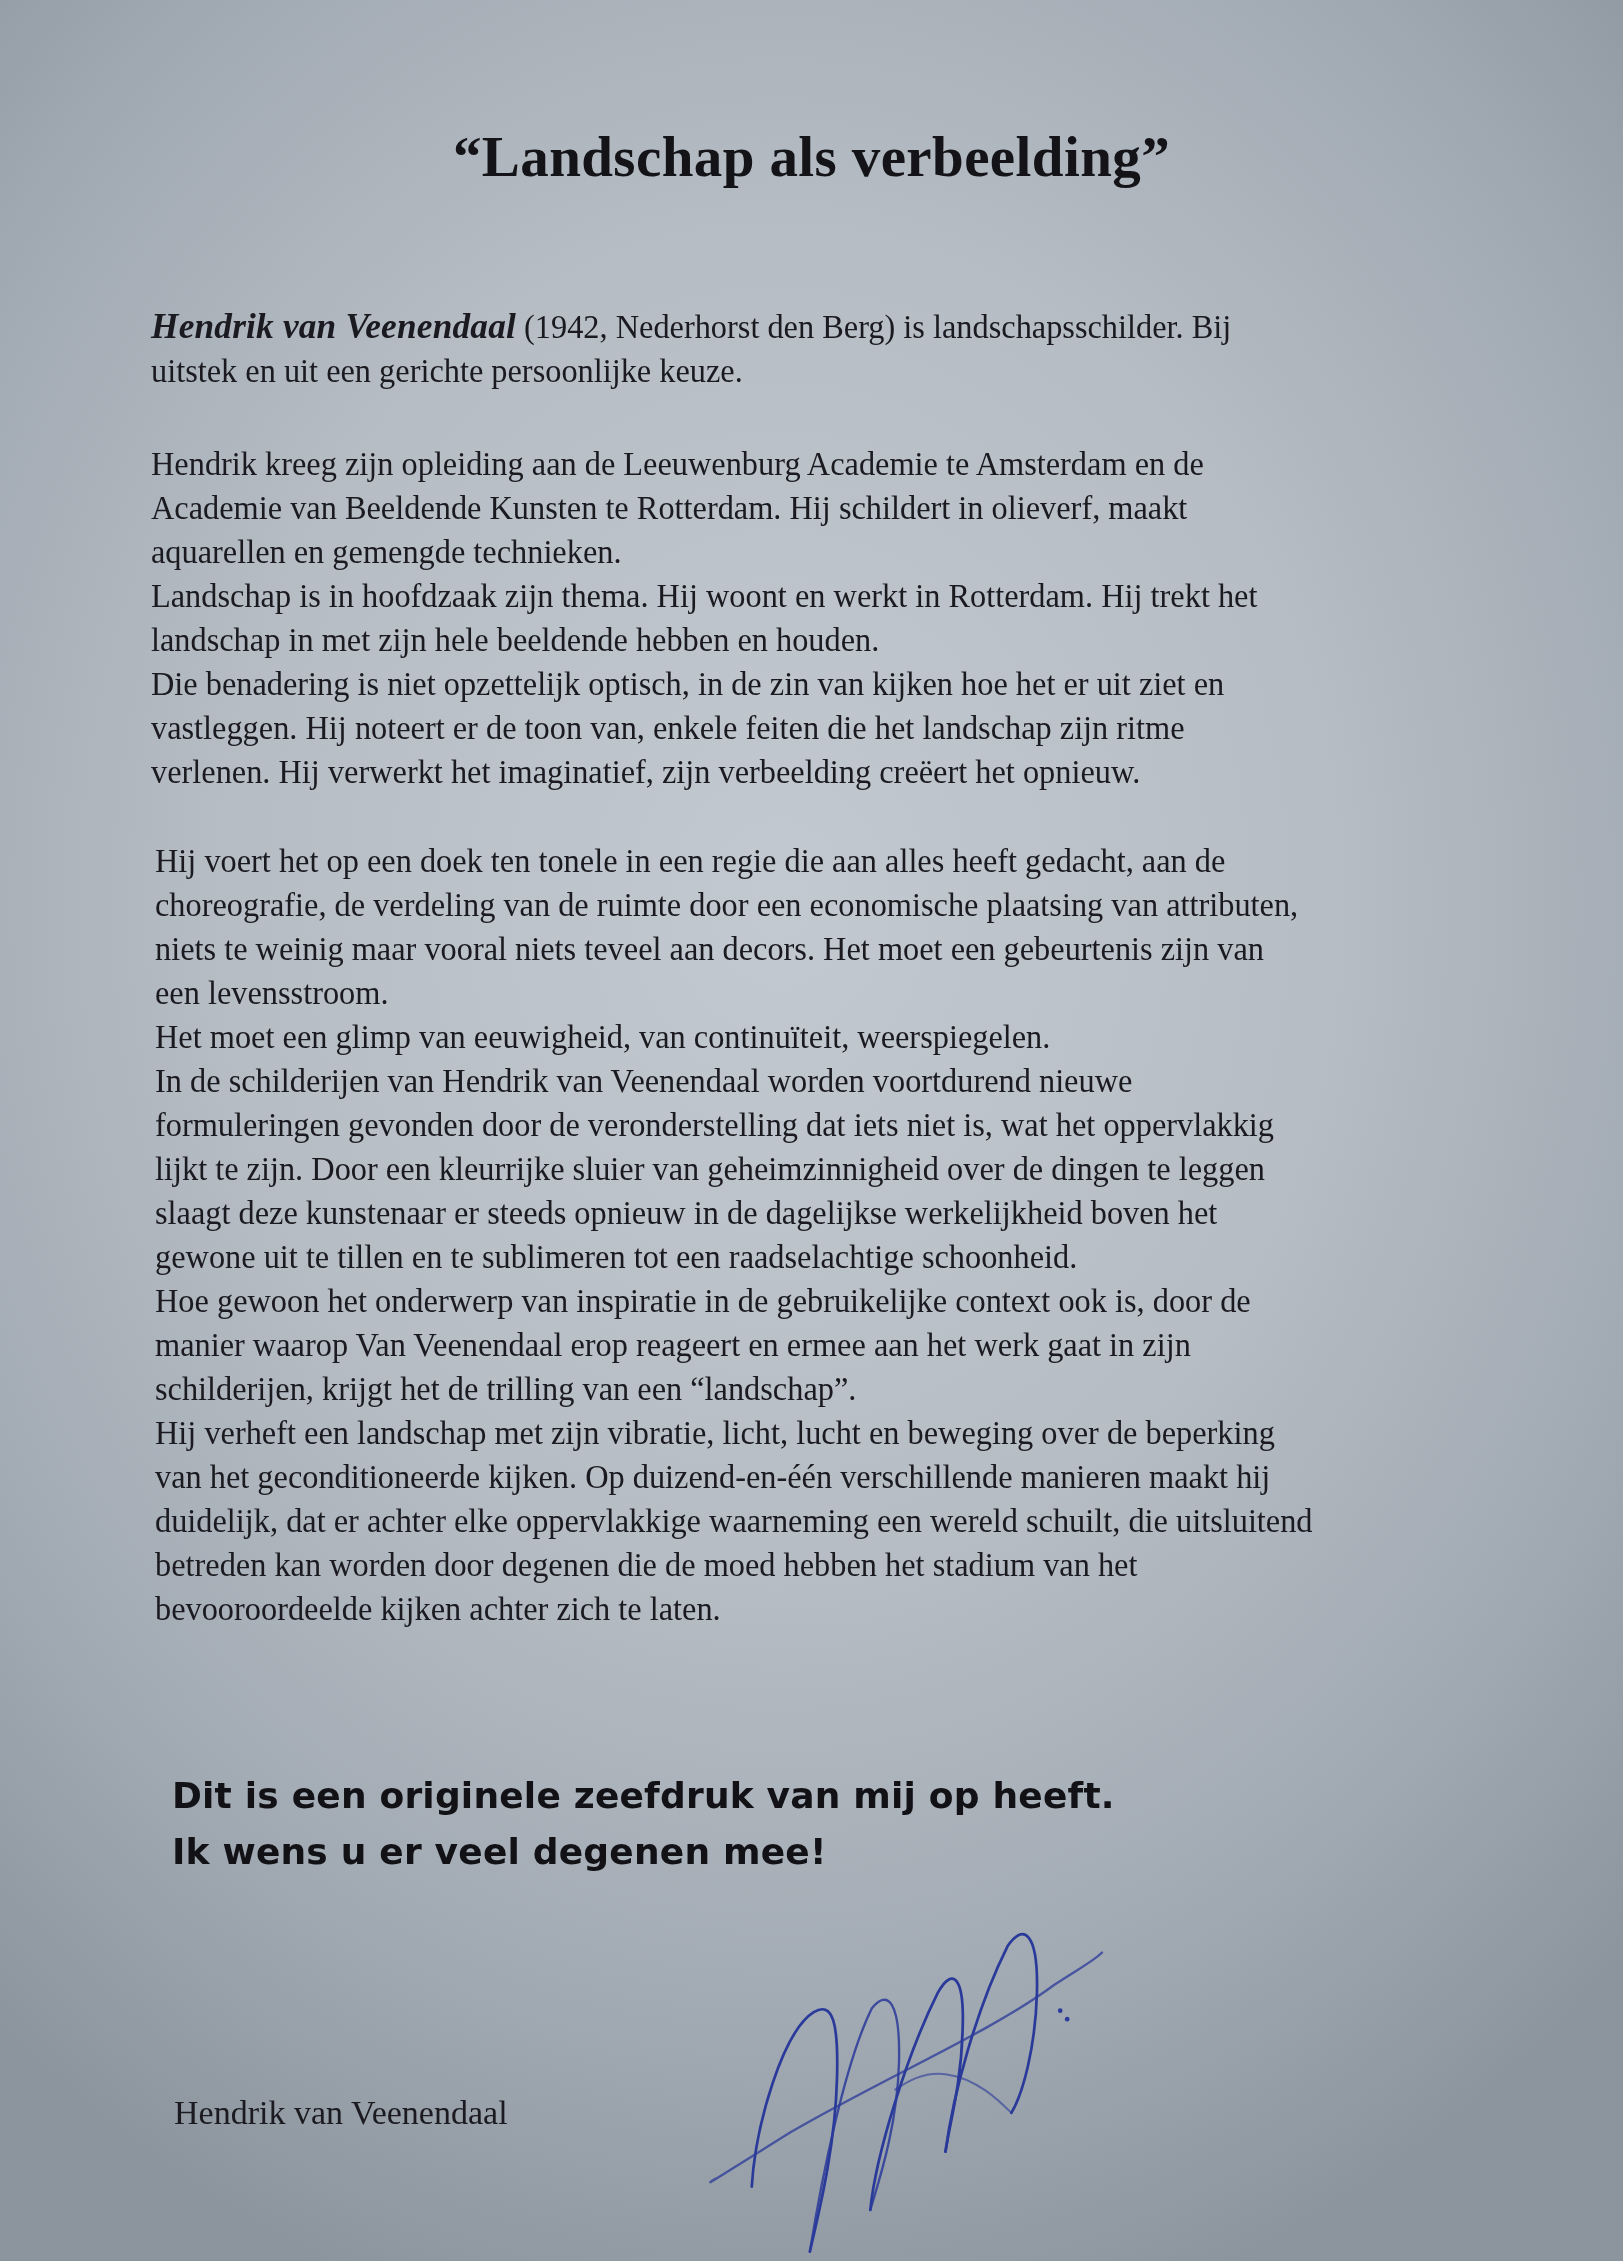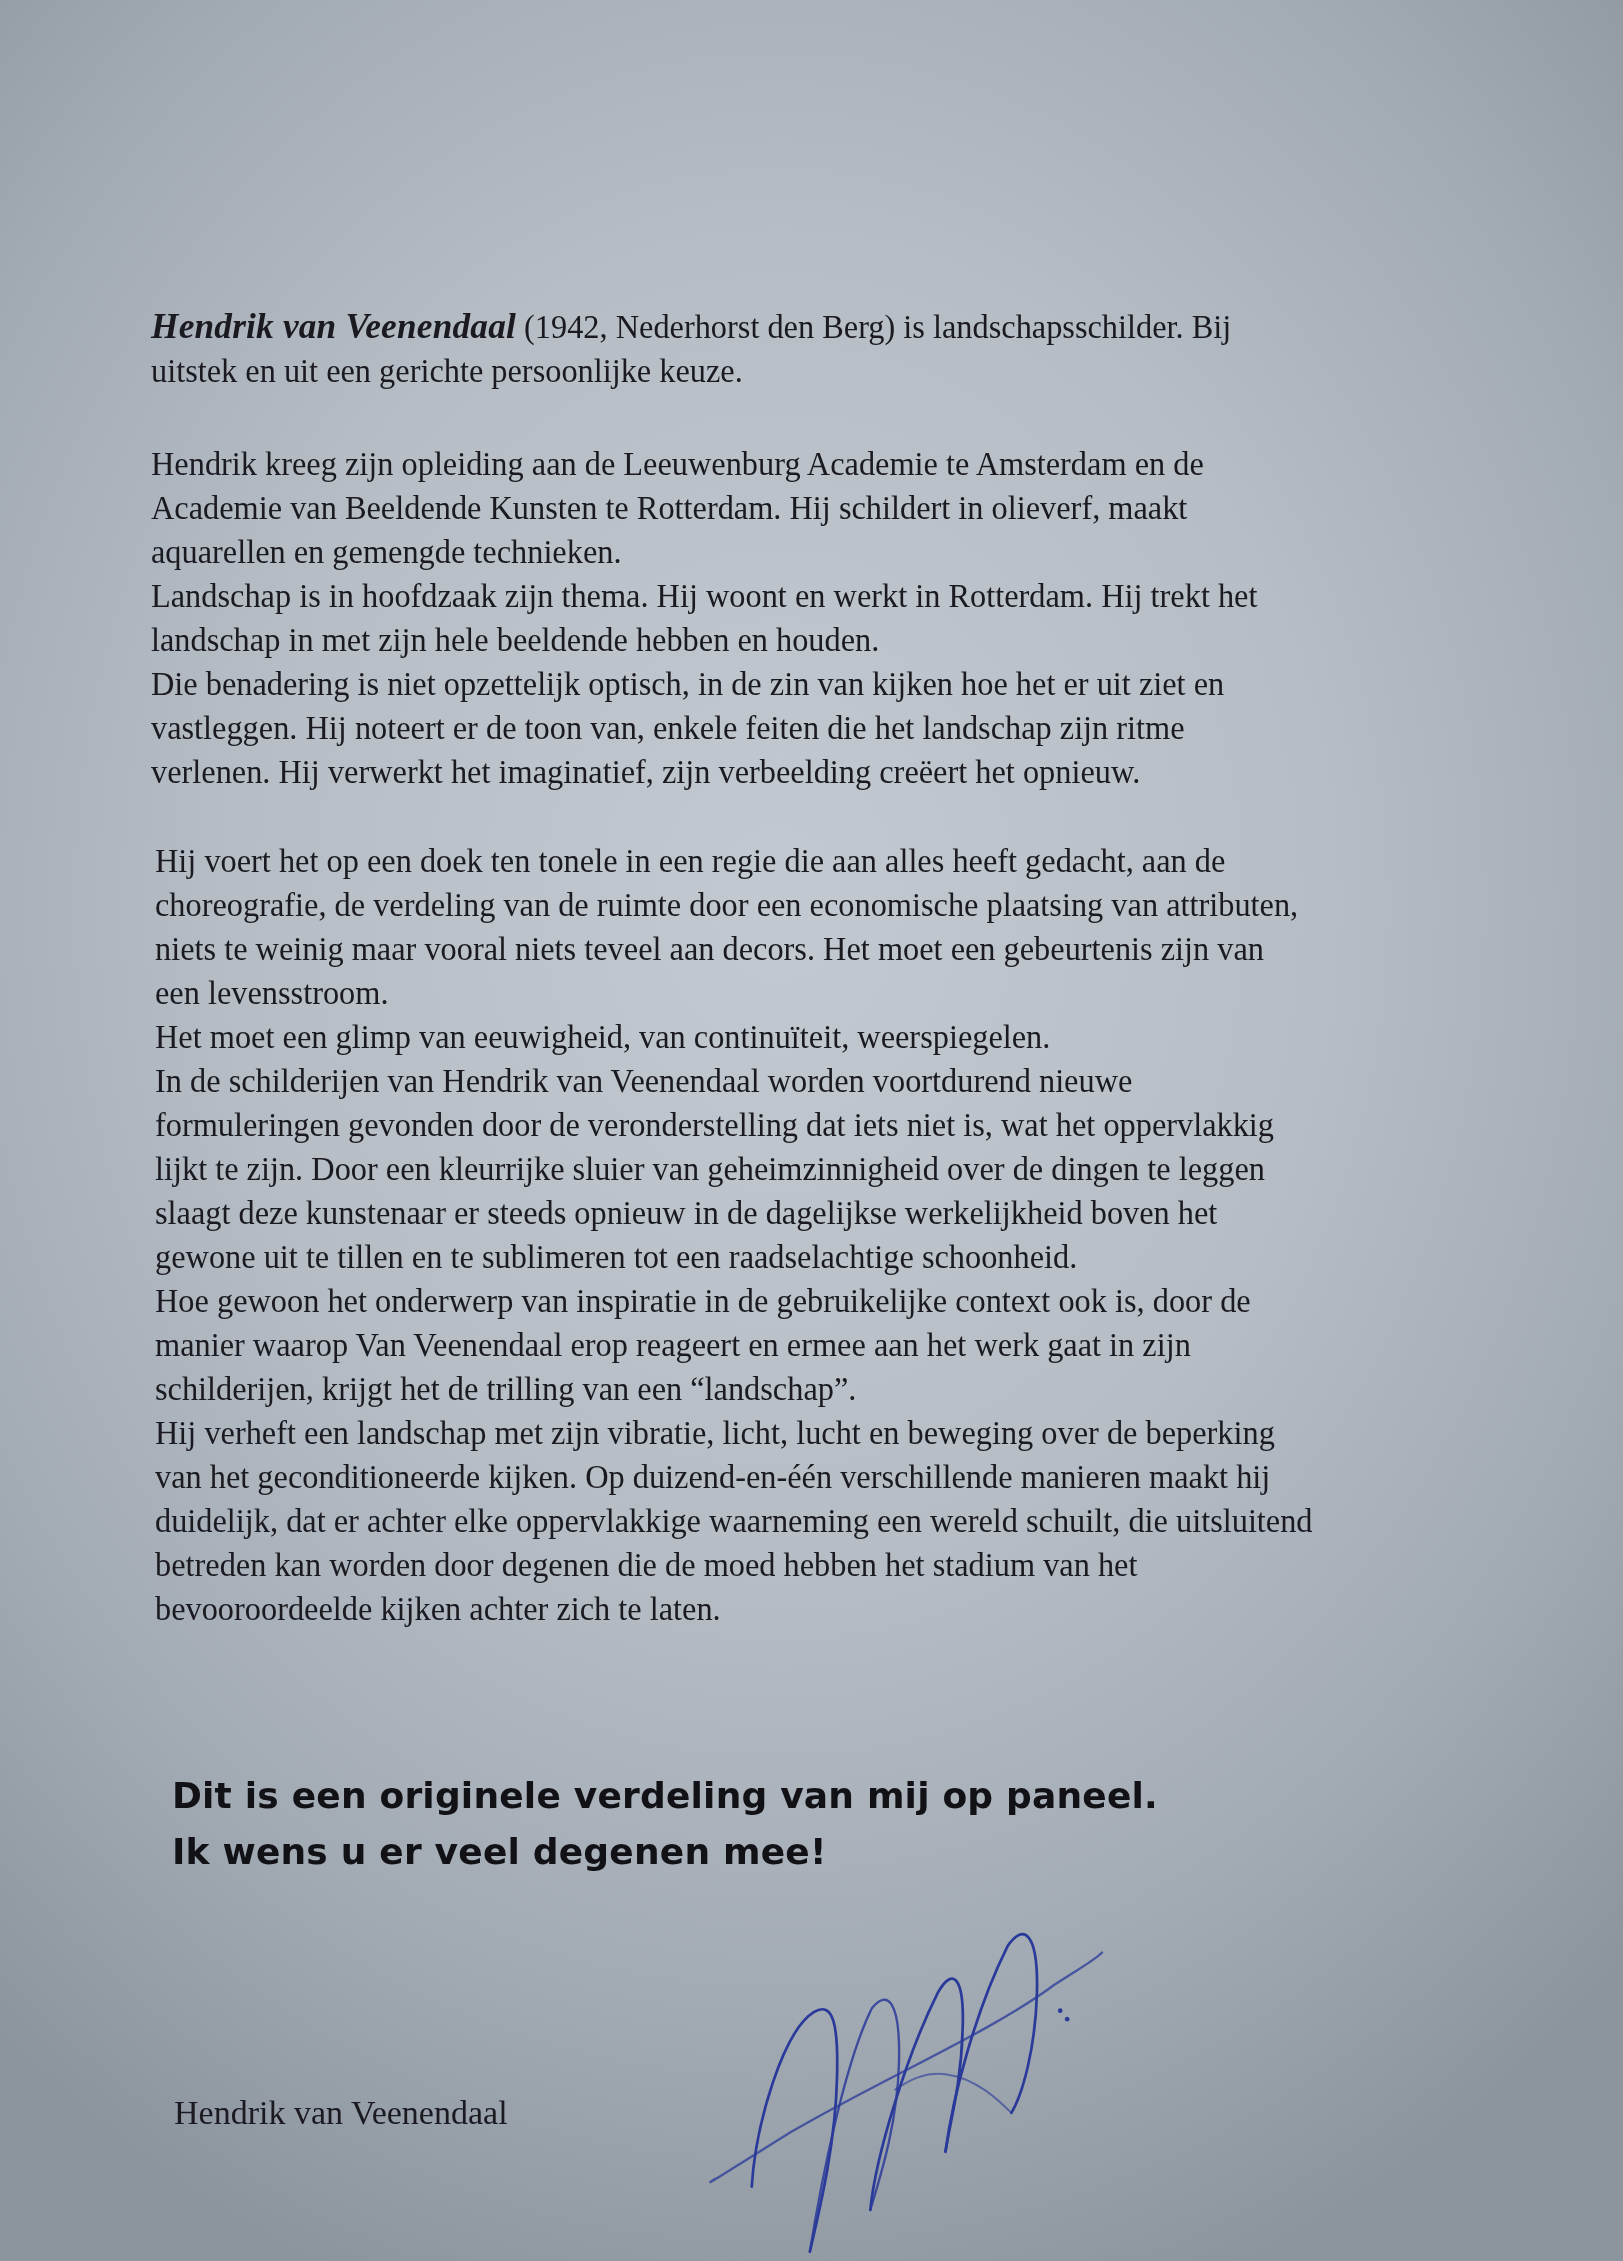--- a/index.html
+++ b/index.html
@@ -82,20 +82,21 @@
       top: 1923px;
       width: 558px;
       height: 338px;
     }
   </style>
 </head>
 <body>
 
 <div class="sheet">
 
+  <h1 class="title">“Landschap als verbeelding”</h1>
 
   <div class="body-text intro">
     <span class="line"><span class="name">Hendrik van Veenendaal</span><span> (1942, Nederhorst den Berg) is landschapsschilder. Bij</span></span>
     <span class="line">uitstek en uit een gerichte persoonlijke keuze.</span>
   </div>
 
   <div class="body-text para2">
     <span class="line">Hendrik kreeg zijn opleiding aan de Leeuwenburg Academie te Amsterdam en de</span>
     <span class="line">Academie van Beeldende Kunsten te Rotterdam. Hij schildert in olieverf, maakt</span>
     <span class="line">aquarellen en gemengde technieken.</span>
@@ -121,21 +122,21 @@
     <span class="line">manier waarop Van Veenendaal erop reageert en ermee aan het werk gaat in zijn</span>
     <span class="line">schilderijen, krijgt het de trilling van een “landschap”.</span>
     <span class="line">Hij verheft een landschap met zijn vibratie, licht, lucht en beweging over de beperking</span>
     <span class="line">van het geconditioneerde kijken. Op duizend-en-één verschillende manieren maakt hij</span>
     <span class="line">duidelijk, dat er achter elke oppervlakkige waarneming een wereld schuilt, die uitsluitend</span>
     <span class="line">betreden kan worden door degenen die de moed hebben het stadium van het</span>
     <span class="line">bevooroordeelde kijken achter zich te laten.</span>
   </div>
 
   <div class="signoff">
-    <span class="line">Dit is een originele verdeling van mij op paneel.</span>
+    <span class="line">Dit is een originele zeefdruk van mij op heeft.</span>
     <span class="line">Ik wens u er veel degenen mee!</span>
   </div>
 
   <div class="author-name">Hendrik van Veenendaal</div>
 
   <svg class="signature" viewBox="0 0 720 436" xmlns="http://www.w3.org/2000/svg">
     <g fill="none" stroke="#2a3a9a" stroke-linecap="round" stroke-linejoin="round">
 
       <path d="M 43 330 C 20 345, 60 320, 140 270 C 260 200, 400 140, 480 80 C 510 60, 530 50, 542 38" stroke-width="3" opacity="0.75"></path>
 

